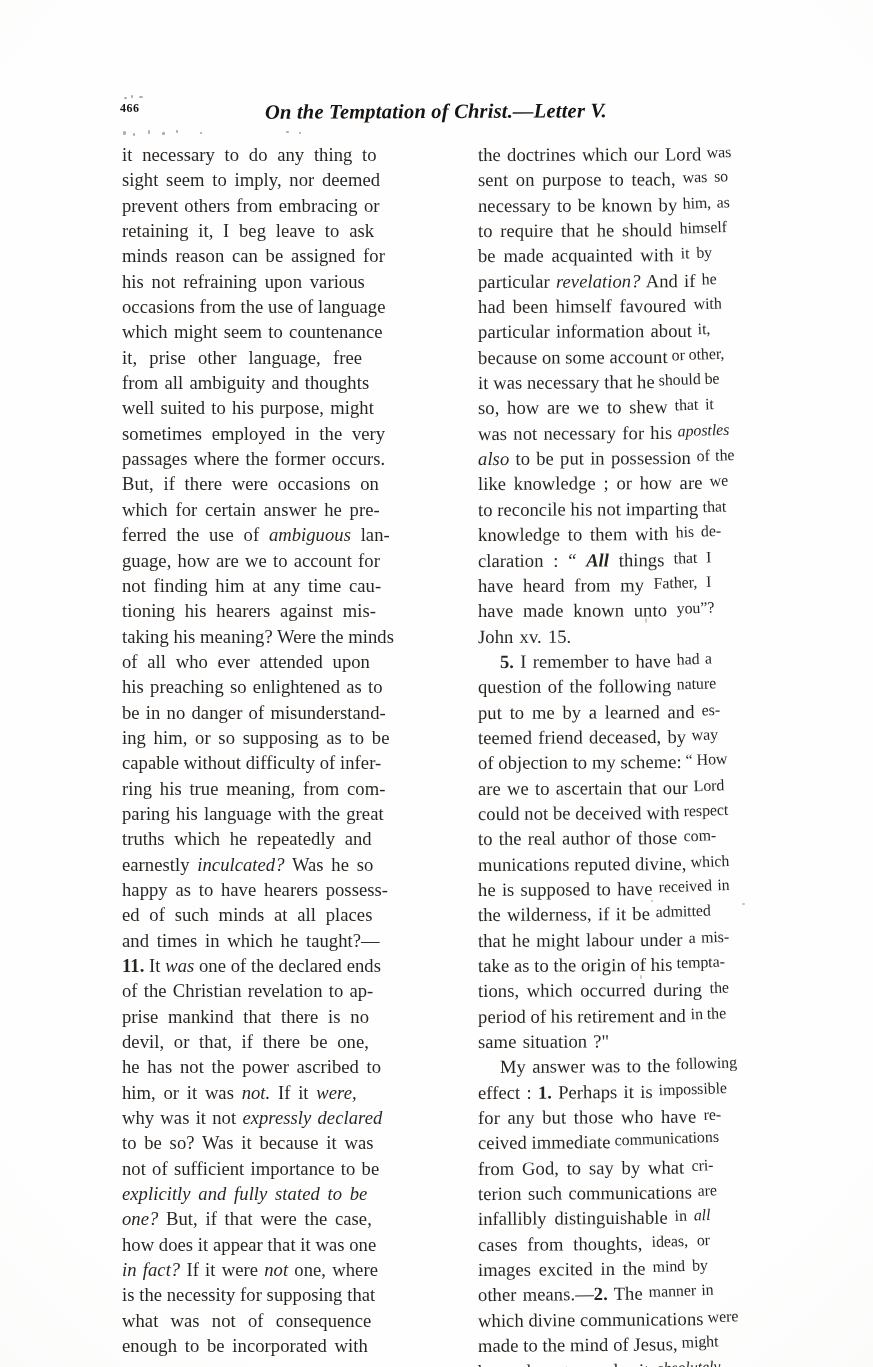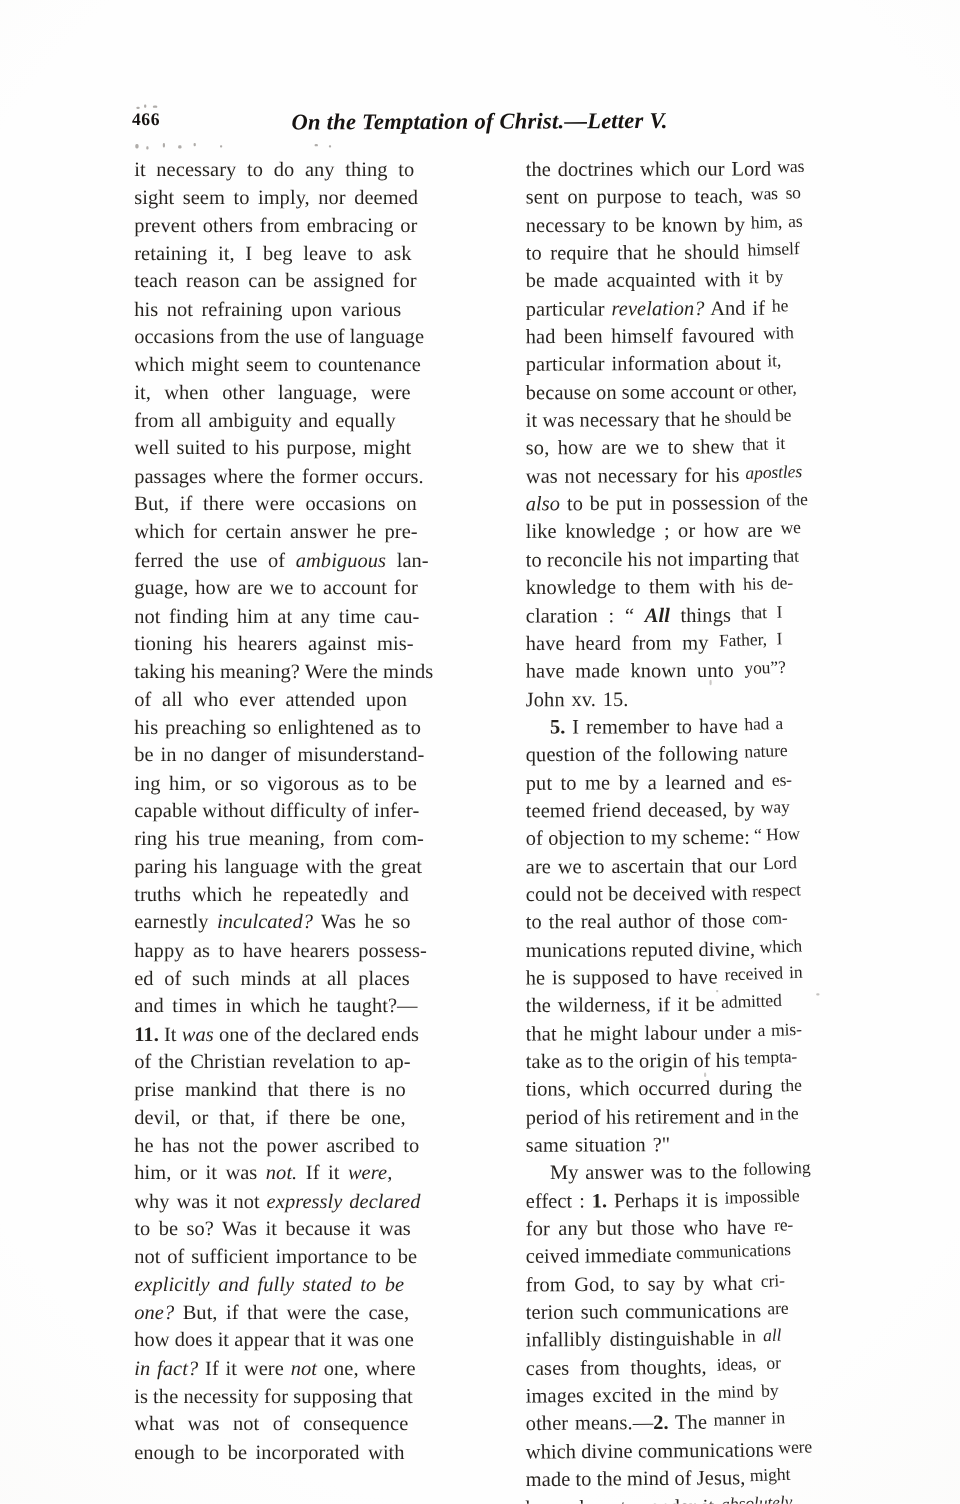--- a/index.html
+++ b/index.html
@@ -38,21 +38,21 @@
     position: absolute;
     left: 120px;
     top: 100px;
     width: 640px;
     height: 30px;
   }
   .folio {
     position: absolute;
     left: 0;
     top: 1px;
-    font-size: 16px;
+    font-size: 12px;
     font-weight: 700;
     letter-spacing: 0.5px;
     font-family: "Liberation Serif", "DejaVu Serif", serif;
     color: #171412;
   }
   .running-title {
     position: absolute;
     left: 145px;
     top: 0px;
     font-size: 20.5px;
@@ -157,39 +157,40 @@
     <span class="running-title">On the Temptation of Christ.—Letter V.</span>
   </div>
 
   <div class="columns">
 
     <div class="col col-left ink-fade">
       <div class="line w3">it necessary to do any thing to</div>
       <div class="line w2">sight seem to imply,  nor deemed</div>
       <div class="line w1">prevent others from embracing or</div>
       <div class="line w3">retaining it, I beg leave to ask</div>
-      <div class="line w2">teach reason can be assigned for</div>
+      <div class="line w2">minds reason can be assigned for</div>
       <div class="line w2">his not refraining upon various</div>
       <div class="line w0">occasions from the use of language</div>
       <div class="line w1">which might seem to countenance</div>
-      <div class="line w4">it, when other language, were</div>
-      <div class="line w1">from all ambiguity and equally</div>
+      <div class="line w4">it, prise other language, free</div>
+      <div class="line w1">from all ambiguity and thoughts</div>
       <div class="line w1">well suited to his purpose, might</div>
+      <div class="line w3">sometimes employed in the very</div>
       <div class="line w1">passages where the former occurs.</div>
       <div class="line w3">But, if there were occasions on</div>
       <div class="line w2">which for certain answer he pre-</div>
       <div class="line w3">ferred the use of <i>ambiguous</i> lan-</div>
       <div class="line w1">guage, how are we to account for</div>
       <div class="line w2">not finding him at any time cau-</div>
       <div class="line w3">tioning his hearers against mis-</div>
       <div class="line w0">taking his meaning? Were the minds</div>
       <div class="line w3">of all who ever attended upon</div>
       <div class="line w1">his preaching so enlightened as to</div>
       <div class="line w1">be in no danger of misunderstand-</div>
-      <div class="line w2">ing him, or so vigorous as to be</div>
+      <div class="line w2">ing him, or so supposing as to be</div>
       <div class="line w0">capable without difficulty of infer-</div>
       <div class="line w2">ring his true meaning, from com-</div>
       <div class="line w1">paring his language with the great</div>
       <div class="line w3">truths which he repeatedly and</div>
       <div class="line w2">earnestly <i>inculcated?</i> Was he so</div>
       <div class="line w2">happy as to have hearers possess-</div>
       <div class="line w3">ed of such minds at all places</div>
       <div class="line w2">and times in which he taught?—</div>
       <div class="line w0"><span class="bold">11.</span> It <i>was</i> one of the declared ends</div>
       <div class="line w1">of the Christian revelation to ap-</div>

